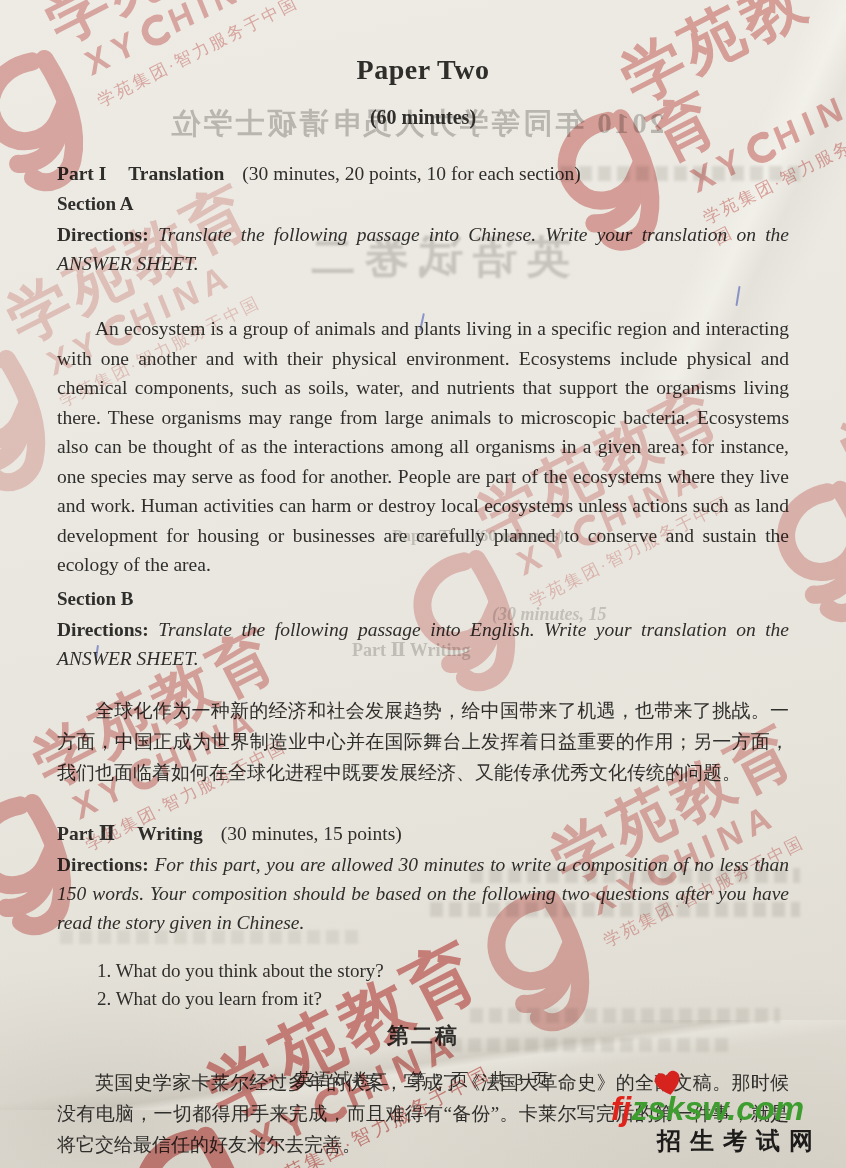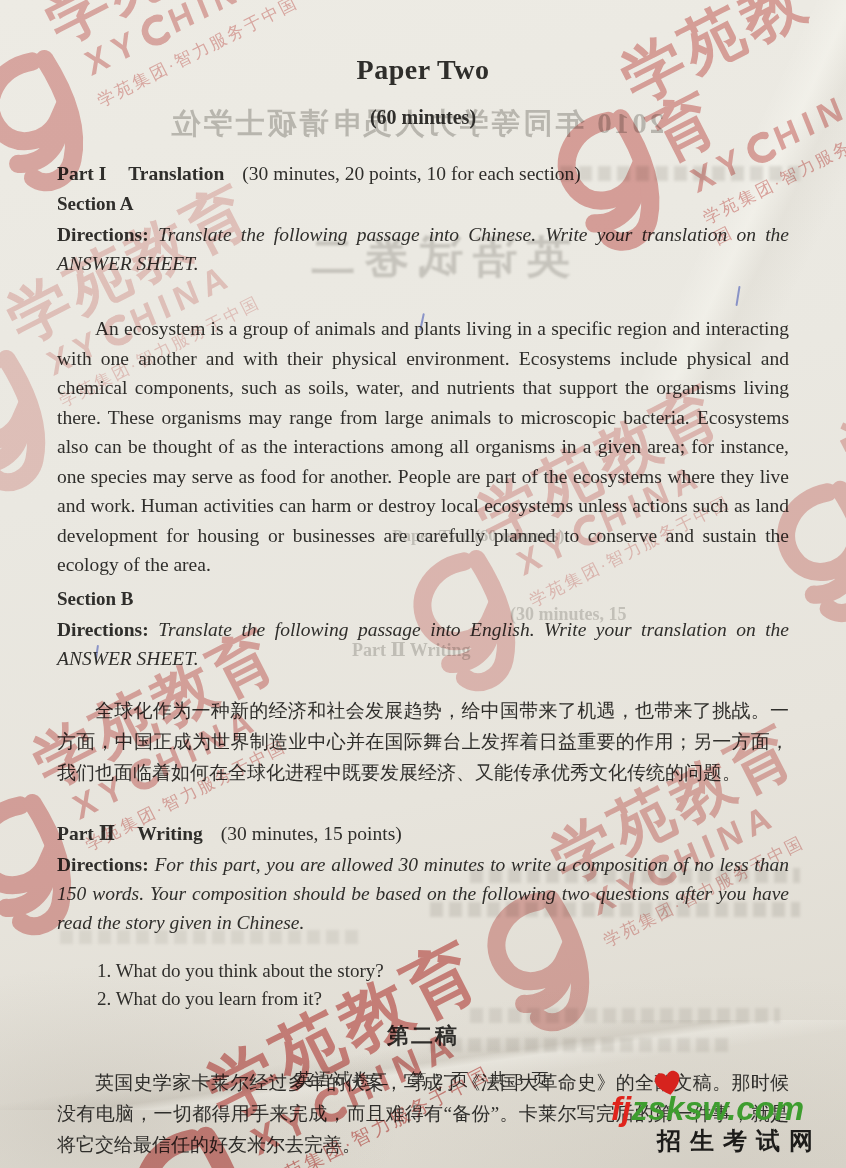--- a/index.html
+++ b/index.html
@@ -19,21 +19,21 @@
     background:linear-gradient(115deg,transparent 55%,rgba(255,255,248,.30) 63%,rgba(130,120,100,.06) 70%,transparent 80%);}
 
   
   .bleed-layer{position:absolute;inset:0;z-index:1;pointer-events:none;color:#8f8c84;}
   .bleed{position:absolute;white-space:nowrap;filter:blur(.7px);font-weight:bold;}
   .mirror{transform:scaleX(-1);}
   .bleed.b1{left:168px;top:104px;font-size:29px;letter-spacing:3px;opacity:.55;}
   .bleed.b2{left:300px;top:228px;font-size:44px;letter-spacing:10px;opacity:.40;filter:blur(1.2px);}
   .bleed.b3{left:392px;top:526px;font-size:17px;opacity:.45;}
   .bleed.b4{left:352px;top:639px;font-size:18px;opacity:.45;}
-  .bleed.b5{left:510px;top:604px;font-size:18px;opacity:.42;}
+  .bleed.b5{left:492px;top:604px;font-size:18px;opacity:.42;font-style:italic;}
   .smudge{position:absolute;filter:blur(1.6px);opacity:.5;
     background:repeating-linear-gradient(90deg,rgba(125,120,110,.38) 0 13px,transparent 13px 19px);}
   .smudge.s1{left:560px;top:166px;width:240px;height:15px;}
   .smudge.s2{left:60px;top:930px;width:300px;height:14px;opacity:.35;}
   .smudge.s3{left:470px;top:868px;width:330px;height:15px;}
   .smudge.s4{left:430px;top:902px;width:370px;height:15px;}
   .smudge.s5{left:470px;top:1008px;width:310px;height:15px;opacity:.4;}
   .smudge.s6{left:430px;top:1038px;width:300px;height:14px;opacity:.4;}
   .pen-mark{position:absolute;background:#4a5cb8;opacity:.6;border-radius:2px;}
   .pen-mark.p1{left:737px;top:286px;width:2px;height:20px;transform:rotate(9deg);}

